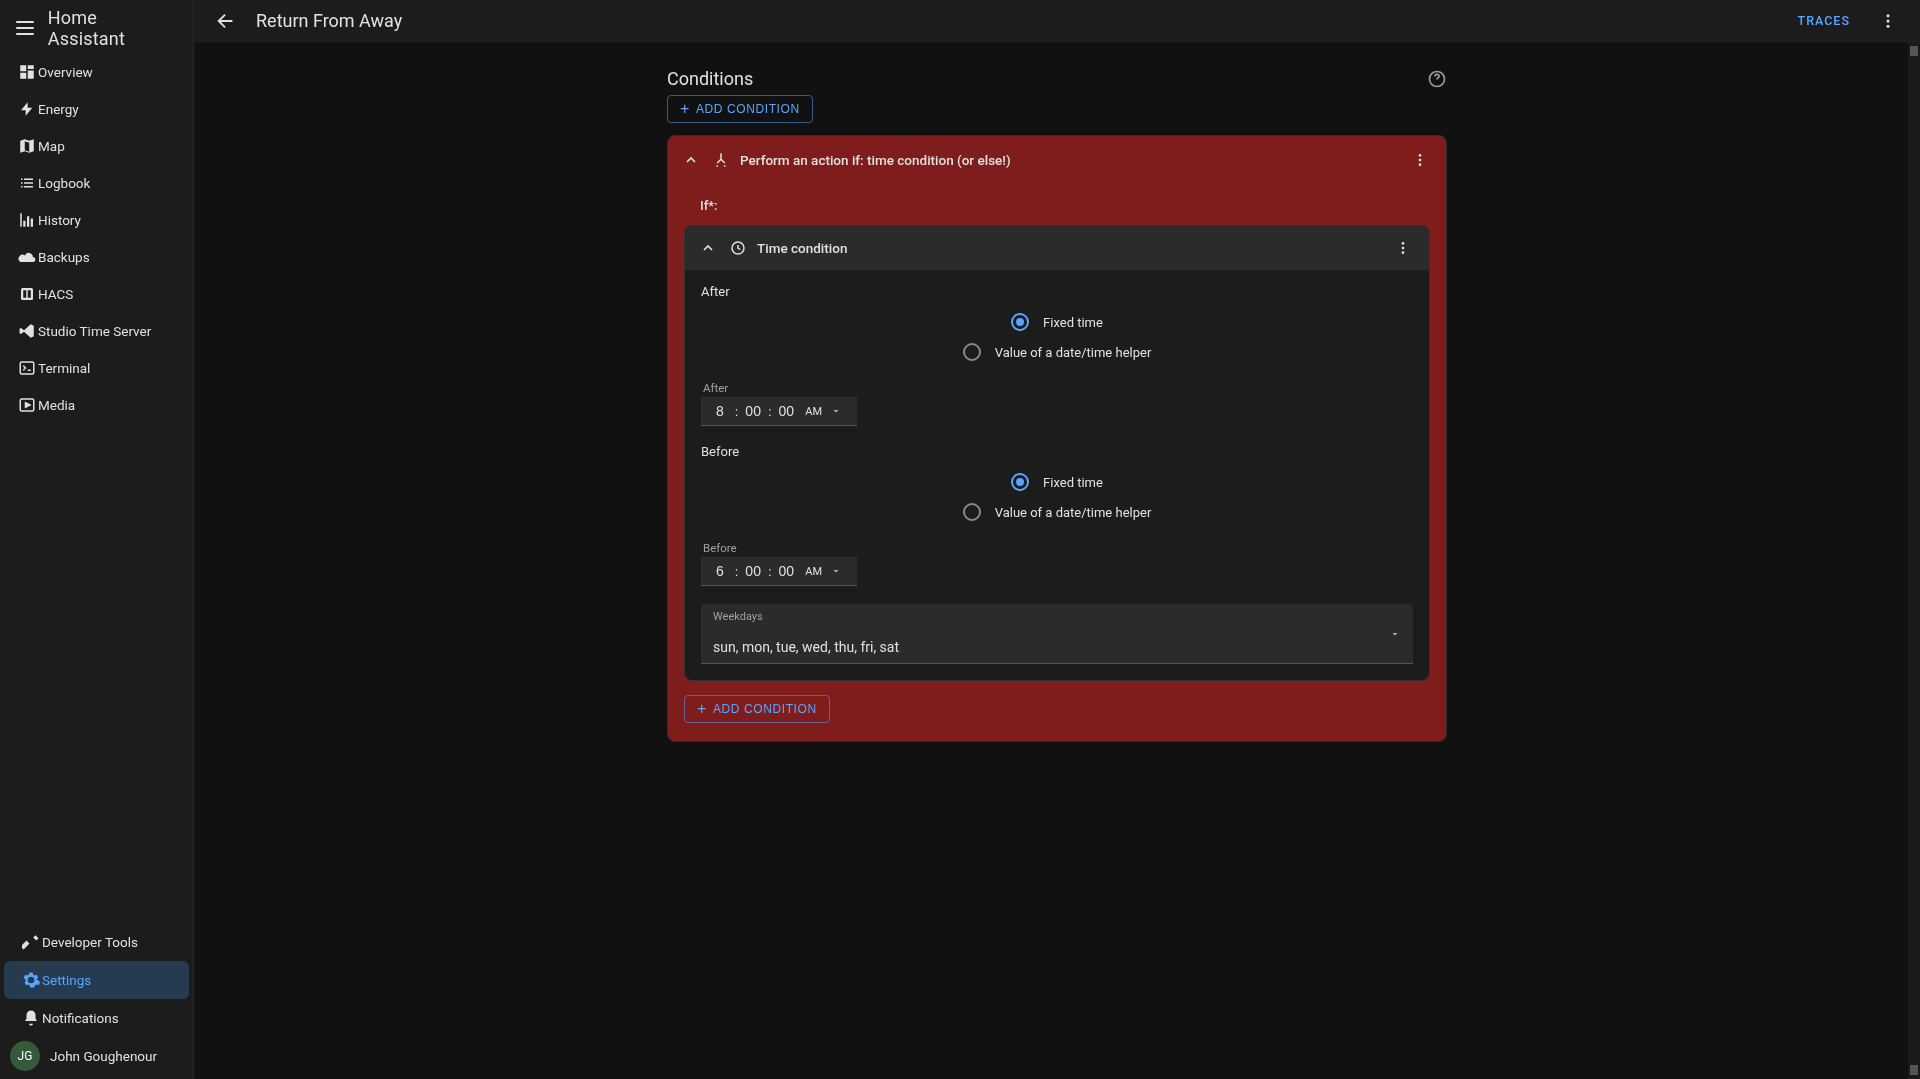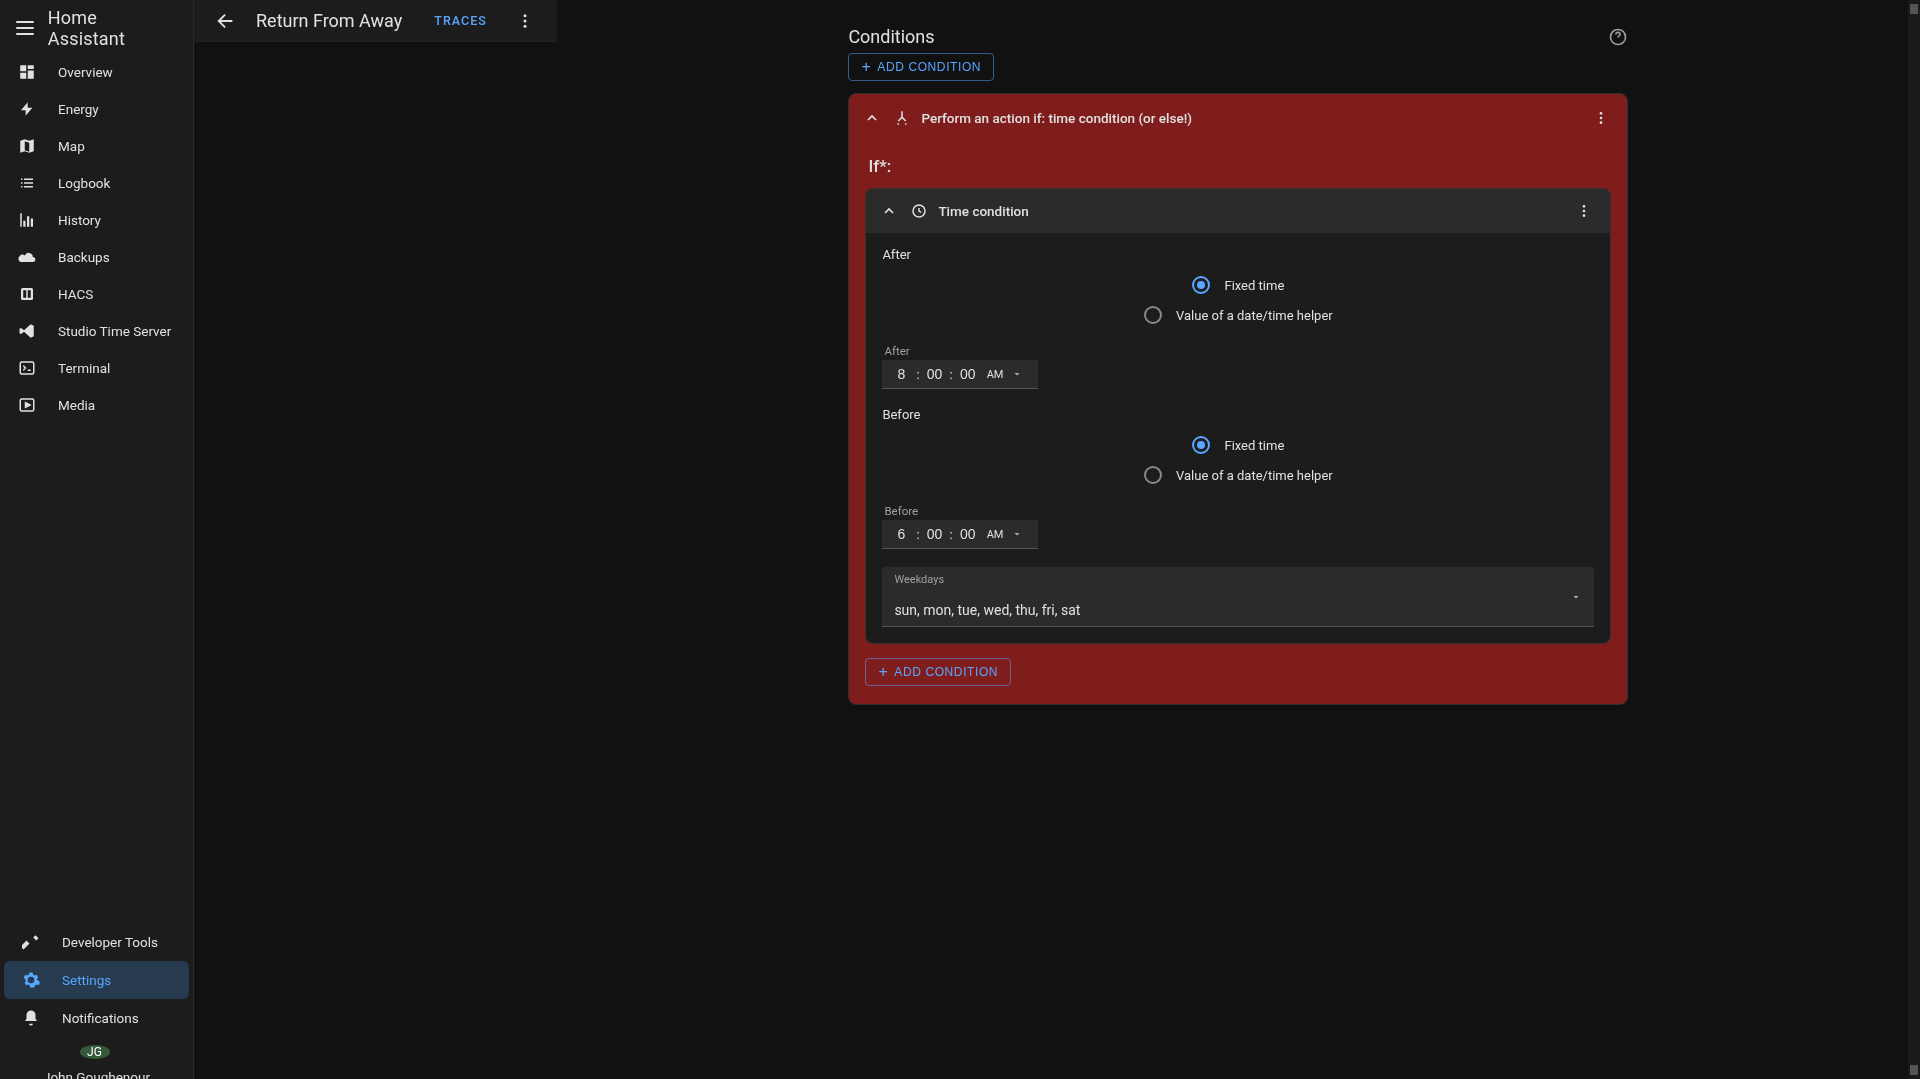--- a/index.html
+++ b/index.html
@@ -31,43 +31,42 @@
       gap: 14px;
       margin-top: 7px;
     }
     .hamburger { width: 18px; height: 14px; display: flex; flex-direction: column; justify-content: space-between; cursor: pointer; }
     .hamburger span { height: 2px; background: #e1e1e1; border-radius: 1px; }
     .sidebar-title { font-size: 18px; font-weight: 400; letter-spacing: .2px; color: #e1e1e1; }
     .nav-list { padding-top: 4px; flex: 0 0 auto; }
     .nav-item {
       display: flex;
       align-items: center;
-      gap: 20px;
       height: 37px;
       padding: 0 16px;
       font-size: 13.5px;
       color: #e1e1e1;
       cursor: pointer;
     }
     .nav-item .icon { width: 22px; display: flex; justify-content: center; color: #e1e1e1; }
     .nav-spacer { flex: 1; }
     .bottom-nav { padding: 4px; }
     .bottom-nav .nav-item { border-radius: 6px; height: 38px; }
     .nav-item.active { background: #263b50; color: #58a6ff; }
     .nav-item.active .icon { color: #58a6ff; }
     .avatar {
       width: 30px; height: 30px; border-radius: 50%;
       background: #355a3a; color: #fff; font-size: 12px;
       display: flex; align-items: center; justify-content: center;
       margin-left: -4px;
     }
-    .user-item { gap: 10px; padding: 8px 10px; height: auto; flex-direction: column; }
-
-    
-    .main { flex: 1; display: flex; flex-direction: row; }
+    .user-item { gap: 10px; padding: 8px 10px; height: auto; }
+
+    
+    .main { flex: 1; display: flex; flex-direction: column; }
     .appbar {
       height: 42px; display: flex; align-items: center;
       padding: 0 18px; gap: 16px;
       border-bottom: 1px solid #222;
       background: #1c1c1c;
     }
     .icon-btn { width: 28px; height: 28px; display: flex; align-items: center; justify-content: center; color: #e1e1e1; cursor: pointer; }
     .appbar-title { font-size: 18px; font-weight: 400; flex: 0 0 auto; }
     .appbar-spacer { flex: 1; }
     .traces { color: #58a6ff; font-size: 12.5px; letter-spacing: 1px; font-weight: 500; cursor: pointer; }
@@ -101,21 +100,21 @@
       background: #7f1d1d;
     }
     .card-header {
       display: flex; align-items: center; gap: 10px; padding: 10px 12px;
     }
     .chev { width: 22px; height: 22px; display: flex; align-items: center; justify-content: center; color: #e1e1e1; cursor: pointer; }
     .card-icon { color: #e1e1e1; }
     .card-title { font-size: 13.5px; font-weight: 500; flex: 1; }
     .card-body { padding: 4px 16px 18px; }
 
-    .subhdr { font-size: 17px; font-weight: 500; margin: 10px 0 12px 3px; }
+    .subhdr { font-size: 13px; font-weight: 500; margin: 10px 0 12px 16px; }
 
     
     .cond-card {
       border: 1px solid #333; border-radius: 8px; overflow: hidden;
       background: #1c1c1c;
     }
     .cond-header {
       background: #2b2b2b; display: flex; align-items: center; gap: 10px;
       padding: 8px 12px;
     }

